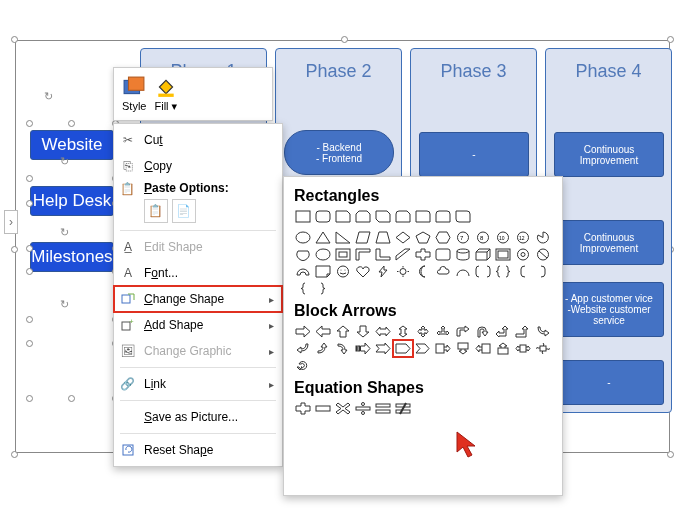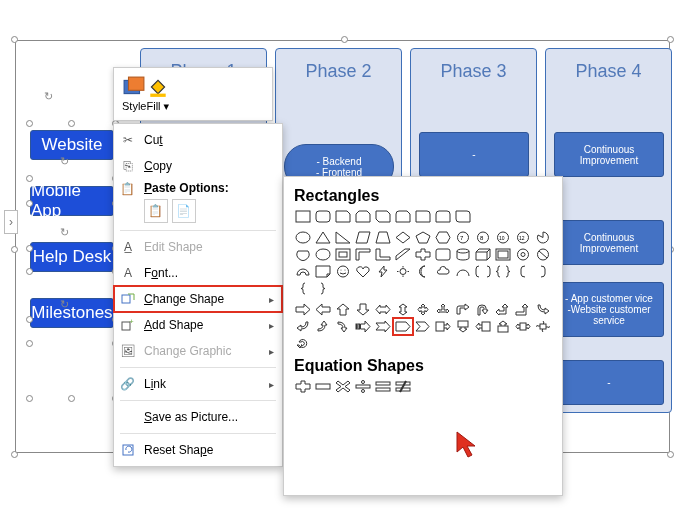--- a/index.html
+++ b/index.html
@@ -11,21 +11,21 @@
   .phase-col { position: absolute; top: 48px; width: 127px; height: 365px; background: #dbe2f1; border: 1px solid #3e6fb7; border-radius: 4px; text-align: center; }
   .phase-title { color: #5279b8; font-size: 18px; padding: 12px 16px; }
   
   .side-labels { position: absolute; left: 30px; top: 130px; width: 84px; }
   .side-item { background: #1d4ed8; color: #fff; border: 1px solid #2f5597; border-radius: 3px; height: 30px; margin-bottom: 26px; display: flex; align-items: center; justify-content: center; font-size: 17px; position: relative; }
   
   .blue-box { position: absolute; width: 110px; background: #4472c4; border: 1px solid #2f5597; border-radius: 3px; color: #fff; font-size: 10px; display: flex; align-items: center; justify-content: center; text-align: center; padding: 4px; }
   
   .expand-tab { position: absolute; left: 4px; top: 210px; width: 14px; height: 24px; background: #fff; border: 1px solid #bbb; display: flex; align-items: center; justify-content: center; color: #777; }
   
-  .mini-toolbar { position: absolute; left: 113px; top: 67px; width: 160px; height: 54px; background: #fff; border: 1px solid #ccc; box-shadow: 0 2px 6px rgba(0,0,0,0.2); display: flex; align-items: center; padding: 3px 8px; gap: 0; }
+  .mini-toolbar { position: absolute; left: 113px; top: 67px; width: 160px; height: 54px; background: #fff; border: 1px solid #ccc; box-shadow: 0 2px 6px rgba(0,0,0,0.2); display: flex; align-items: center; padding: 3px 8px; gap: 8px; }
   .mini-btn { display: flex; flex-direction: column; align-items: center; gap: 2px; font-size: 11px; cursor: pointer; }
   .mini-icon { width: 22px; height: 22px; display: flex; align-items: center; justify-content: center; }
   
   .context-menu { position: absolute; left: 113px; top: 123px; width: 170px; background: #fff; border: 1px solid #ccc; box-shadow: 0 3px 8px rgba(0,0,0,0.25); padding: 3px 0; }
   .menu-item { display: flex; align-items: center; height: 26px; padding: 0 8px 0 30px; position: relative; font-size: 12px; cursor: pointer; }
   .menu-item.disabled { color: #aaa; cursor: default; }
   .menu-icon { position: absolute; left: 6px; width: 16px; height: 16px; display: flex; align-items: center; justify-content: center; color: #555; }
   .menu-sep { height: 1px; background: #e0e0e0; margin: 3px 6px; }
   .menu-header { font-size: 12px; padding: 2px 8px 2px 30px; }
   .menu-arrow { position: absolute; right: 8px; font-size: 10px; color: #555; }
@@ -66,36 +66,33 @@
 <div class="phase-col" style="left:275px;">
     <div class="phase-title">Phase 2</div>
   </div>
 <div class="phase-col" style="left:410px;">
     <div class="phase-title">Phase 3</div>
   </div>
 <div class="phase-col" style="left:545px;">
     <div class="phase-title">Phase 4</div>
   </div>
 
-<div class="blue-box" style="left:284px; top:144px; height:45px; white-space:pre;border-radius:22px;">- Backend
+<div class="blue-box" style="left:284px; top:130px; height:45px; white-space:pre;border-radius:22px;">- Backend
 - Frontend</div>
 <div class="blue-box" style="left:419px; top:132px; height:45px;">-</div>
 <div class="blue-box" style="left:554px; top:132px; height:45px;">Continuous Improvement</div>
 <div class="blue-box" style="left:554px; top:220px; height:45px;">Continuous Improvement</div>
 <div class="blue-box" style="left:554px; top:282px; height:55px; white-space:pre-line;">- App customer vice
 -Website customer service</div>
 <div class="blue-box" style="left:554px; top:360px; height:45px;">-</div>
 <div class="blue-box" style="left:149px; top:132px; height:45px; width:50px;"></div>
 
 <div class="side-labels">
   <div class="side-item">
       <span>Website</span>
-    </div>
-  <div class="side-item">
-      <span>Mobile App</span>
     </div>
   <div class="side-item">
       <span>Help Desk</span>
     </div>
   <div class="side-item">
       <span>Milestones</span>
     </div>
 </div>
 
 <div class="sel-handle" style="left:26px; top:120px;"></div>
@@ -451,20 +448,21 @@
           <path d="M10 1 Q8 1 8 3 V5 Q8 6.5 6 6.5 Q8 6.5 8 8 V10 Q8 12 10 12" fill="none" stroke="#333"></path>
         </svg>
       </div>
     <div class="shape">
         <svg viewBox="0 0 16 13">
           <path d="M6 1 Q8 1 8 3 V5 Q8 6.5 10 6.5 Q8 6.5 8 8 V10 Q8 12 6 12" fill="none" stroke="#333"></path>
         </svg>
       </div>
   </div>
 
+  <div class="shape-section-title">Block Arrows</div>
   <div class="shape-grid">
     <div class="shape">
         <svg viewBox="0 0 16 13">
           <path d="M1 4 H9 V1 L15 6.5 L9 12 V9 H1 Z" fill="none" stroke="#333"></path>
         </svg>
       </div>
     <div class="shape">
         <svg viewBox="0 0 16 13">
           <path d="M15 4 H7 V1 L1 6.5 L7 12 V9 H15 Z" fill="none" stroke="#333"></path>
         </svg>

